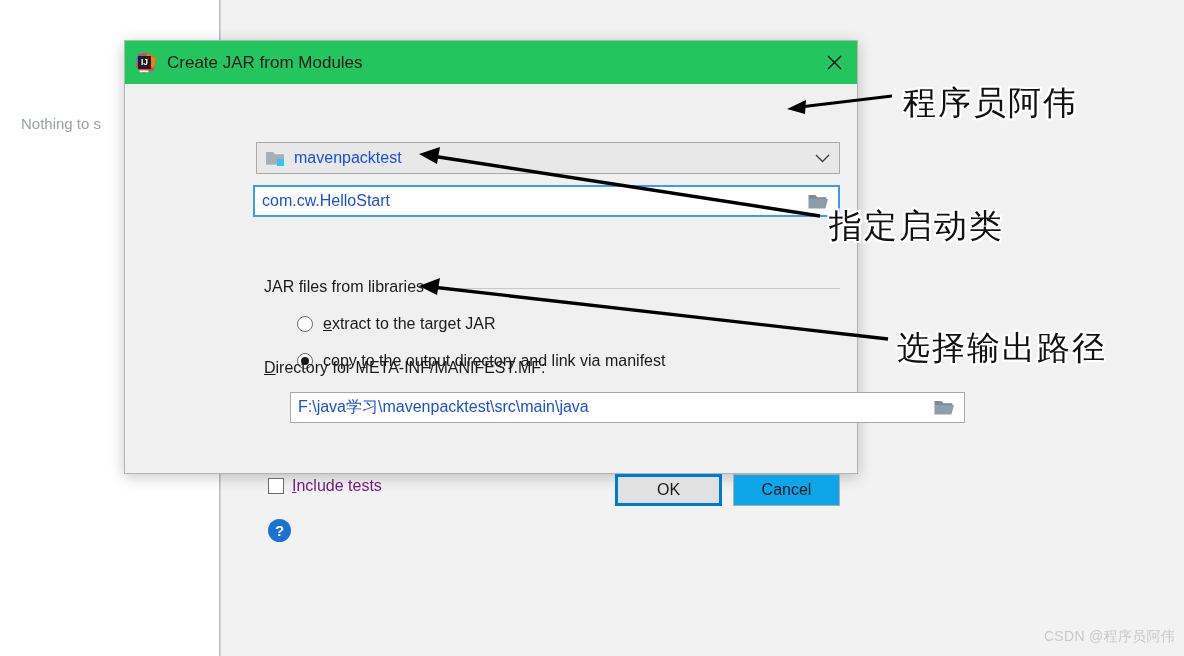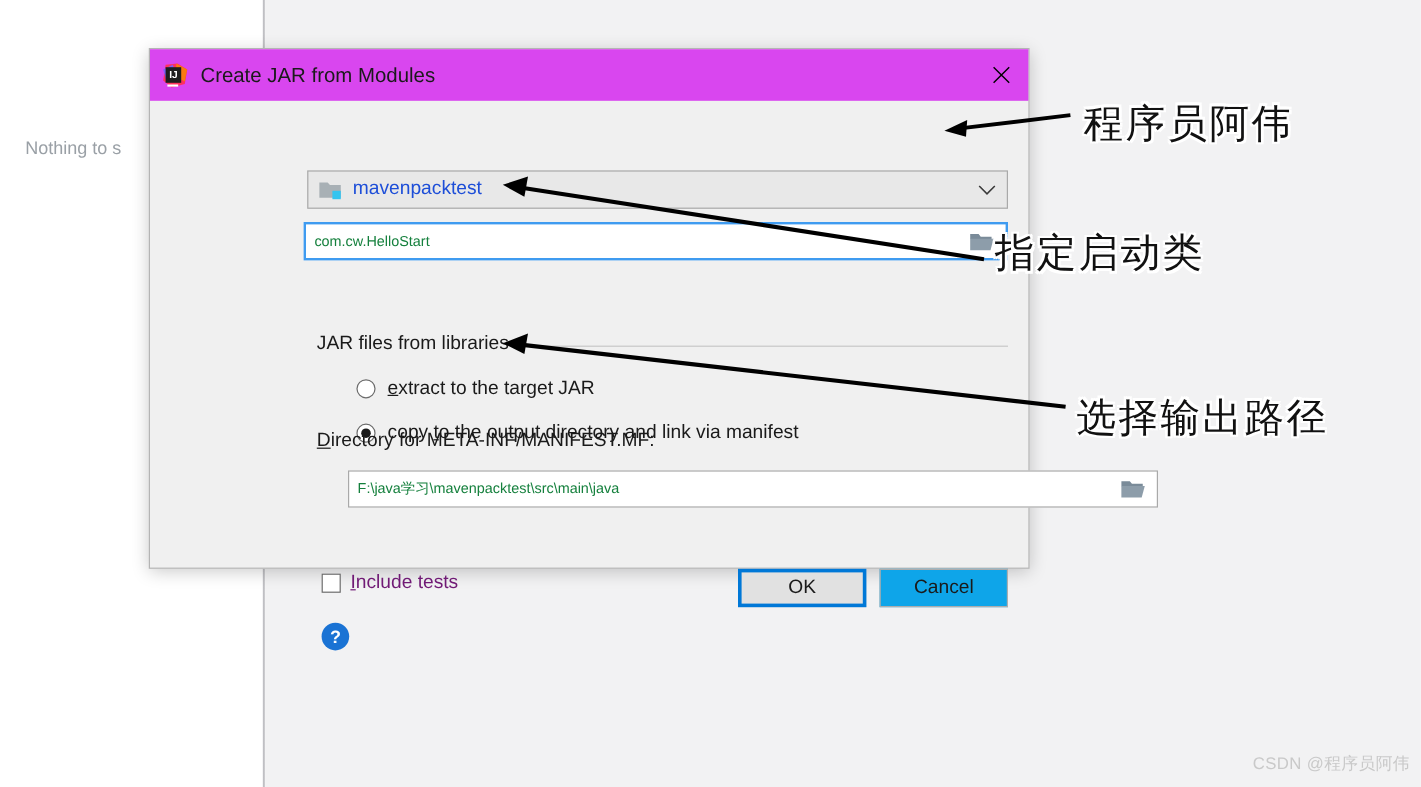--- a/index.html
+++ b/index.html
@@ -38,21 +38,21 @@
 
   
   #dialog {
     position: absolute; left: 124px; top: 40px;
     width: 734px; height: 434px;
     background: #f0f0f0;
     border: 1px solid #b4b4b4;
     box-shadow: 0 3px 14px rgba(0,0,0,.22);
   }
   #titlebar {
-    height: 43px; background: #d946ef;
+    height: 43px; background: #22c55e;
     display: flex; align-items: center; position: relative;
   }
   #ij-icon { margin-left: 10px; width: 22px; height: 22px; flex: none; }
   #dialog-title {
     margin-left: 10px; font-size: 17px; color: #1a1a1a; white-space: nowrap;
   }
   #close-btn {
     position: absolute; right: 0; top: 0; width: 46px; height: 43px;
     display: flex; align-items: center; justify-content: center;
     cursor: pointer;
@@ -78,21 +78,21 @@
     position: absolute; right: 0; top: 0; width: 34px; height: 30px;
     display: flex; align-items: center; justify-content: center;
   }
 
   
   .textfield {
     position: absolute; height: 32px; background: #ffffff;
     display: flex; align-items: center;
   }
   .textfield .tf-val {
-    margin-left: 7px; font-size: 12px; color: #15803d; white-space: nowrap;
+    margin-left: 7px; font-size: 16px; color: #1d4ed8; white-space: nowrap;
     flex: 1; overflow: hidden;
   }
   .browse-btn {
     width: 40px; height: 30px; flex: none;
     display: flex; align-items: center; justify-content: center; cursor: pointer;
   }
   #mainclass-field {
     left: 128px; top: 101px; width: 587px;
     border: 2px solid #3f9bf0;
   }
@@ -161,21 +161,21 @@
     font-family: "Liberation Serif", serif;
     font-size: 33px; color: #111111; white-space: nowrap;
     letter-spacing: 2px;
     text-shadow:
       -2px -2px 0 #fff,  2px -2px 0 #fff,
       -2px  2px 0 #fff,  2px  2px 0 #fff,
        0   -2px 0 #fff,  0    2px 0 #fff,
       -2px  0   0 #fff,  2px  0   0 #fff;
   }
   #anno-1 { left: 903px; top: 81px; }
-  #anno-2 { left: 829px; top: 189px; text-align: center; }
+  #anno-2 { left: 829px; top: 204px; text-align: center; }
   #anno-3 { left: 897px; top: 326px; }
 </style>
 </head>
 <body>
 
 <div id="backdrop">
   <div id="bg-left"></div>
   <div id="bg-divider"></div>
   <div id="bg-right"></div>
   <div id="bg-empty-text">Nothing to s</div>

